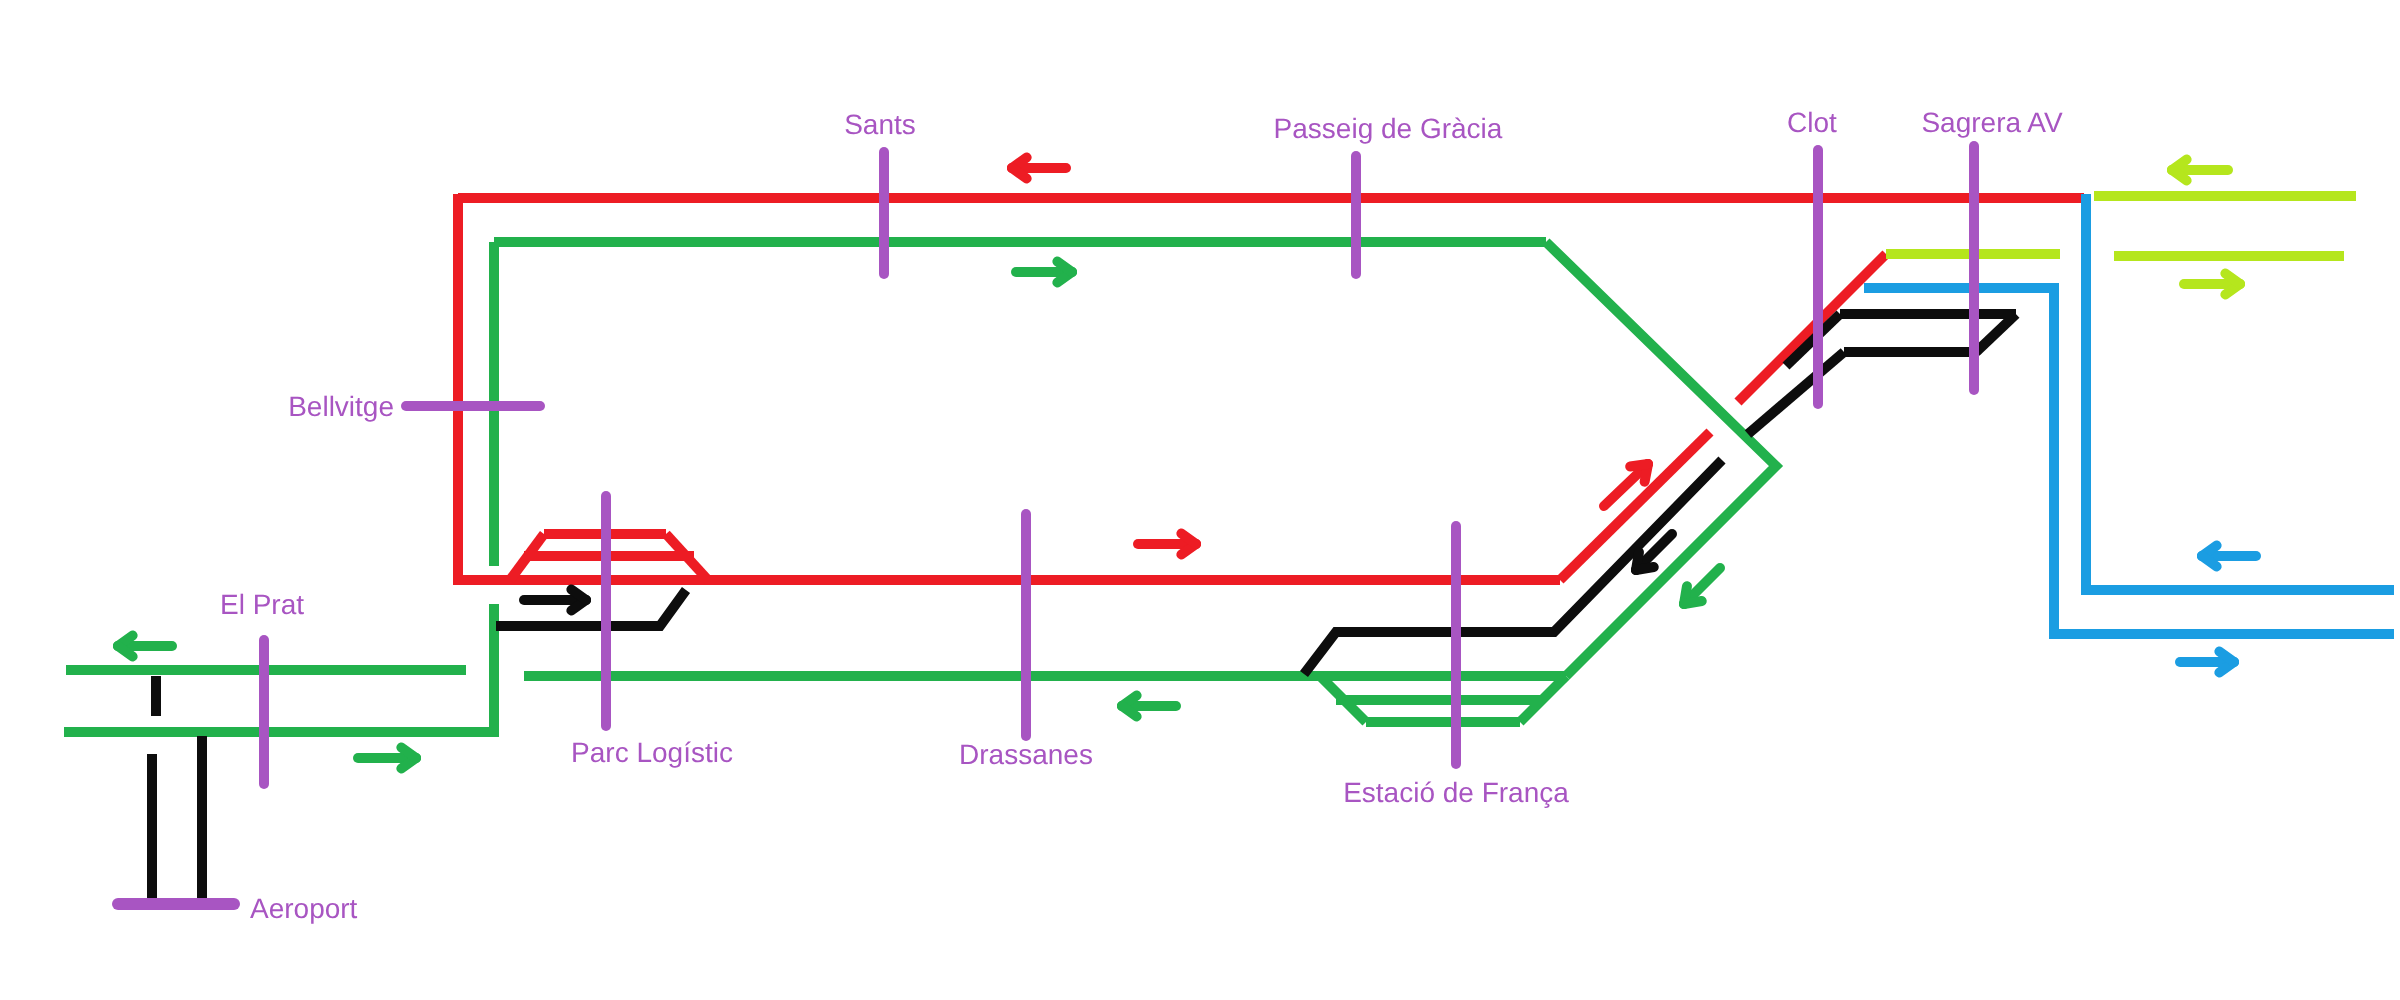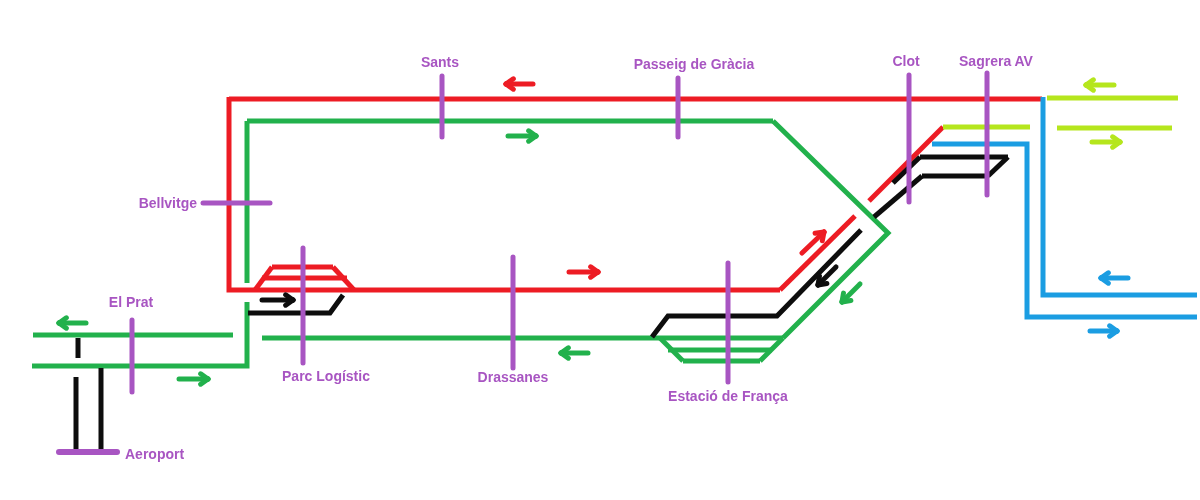--- a/index.html
+++ b/index.html
@@ -1,16 +1,16 @@
 <!DOCTYPE html>
 <html><head>
 <meta charset="utf-8">
 <style>
   html,body{margin:0;padding:0;background:#ffffff;}
-  #stage{width:1200px;height:496px;background:#ffffff;position:relative;overflow:hidden;font-weight:bold;}
+  #stage{width:1200px;height:496px;background:#ffffff;position:relative;overflow:hidden;}
   svg{display:block;}
   .station-label{font-family:"Liberation Sans",sans-serif;font-size:14px;}
 </style>
 </head>
 <body>
 
 <div id="stage">
   <svg id="map" xmlns="http://www.w3.org/2000/svg" width="1200" height="500" viewBox="0 0 1200 500" style="background: rgb(255, 255, 255);">
       <polyline points="229,99 1042,99" fill="none" stroke="#ed1c24" stroke-width="5" stroke-linejoin="miter" stroke-linecap="butt"></polyline>
       <polyline points="229,97 229,290 780,290" fill="none" stroke="#ed1c24" stroke-width="5" stroke-linejoin="miter" stroke-linecap="butt"></polyline>

